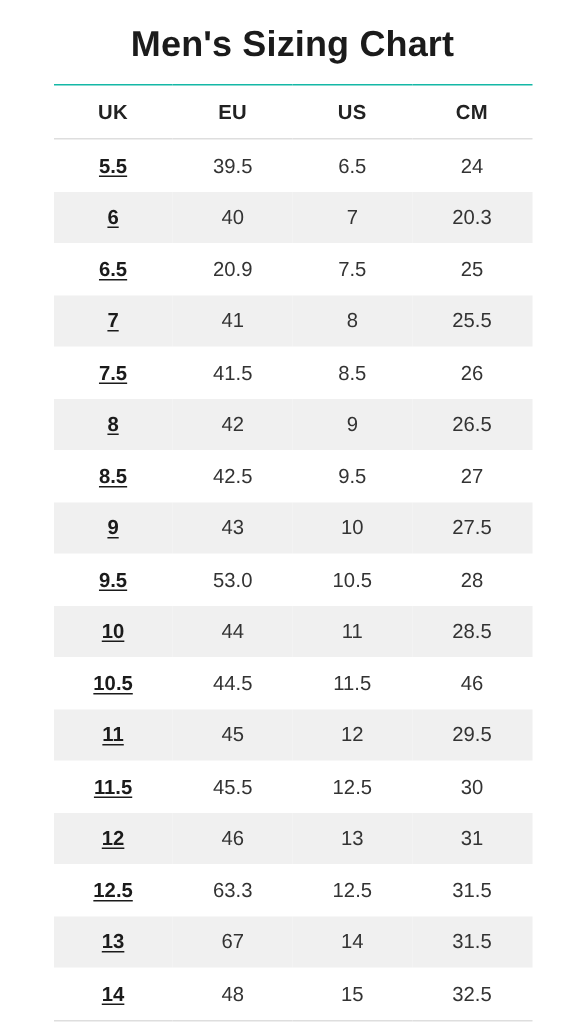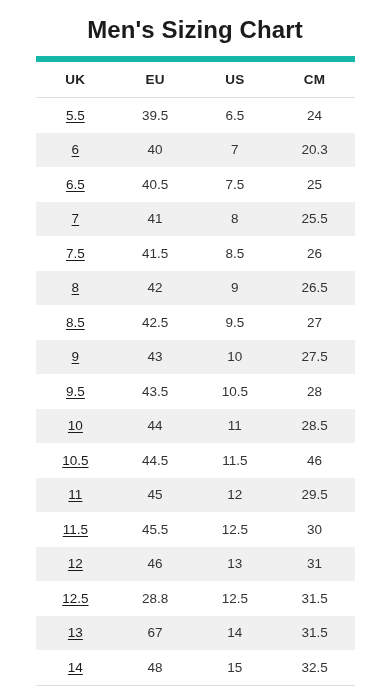--- a/index.html
+++ b/index.html
@@ -50,41 +50,41 @@
     width: 79.75px;
   }
 
   thead th {
     font-size: 13.5px;
     font-weight: bold;
     color: #222222;
     text-align: center;
     padding: 9px 0 9px 0;
     height: 17px;
-    border-top: 6px solid #14b8a6;
+    border-top: 1px solid #14b8a6;
     border-bottom: 1px solid #dedede;
     letter-spacing: 0.3px;
   }
 
   tbody td {
     font-size: 13.5px;
     color: #333333;
     text-align: center;
     height: 34.5px;
     padding: 0;
     vertical-align: middle;
     font-weight: normal;
   }
 
   tbody tr.row-shaded td {
     background: #f0f0f0;
   }
 
   tbody td.uk-cell {
-    font-weight: normal;
+    font-weight: bold;
     color: #1b1b1b;
     text-decoration: underline;
     text-underline-offset: 2px;
   }
 
   tbody tr:last-child td {
     border-bottom: 1px solid #dedede;
   }
 </style>
 </head>
@@ -118,21 +118,21 @@
             <td>24</td>
           </tr>
           <tr class="row-shaded">
             <td class="uk-cell">6</td>
             <td>40</td>
             <td>7</td>
             <td>20.3</td>
           </tr>
           <tr>
             <td class="uk-cell">6.5</td>
-            <td>40.5</td>
+            <td>20.9</td>
             <td>7.5</td>
             <td>25</td>
           </tr>
           <tr class="row-shaded">
             <td class="uk-cell">7</td>
             <td>41</td>
             <td>8</td>
             <td>25.5</td>
           </tr>
           <tr>
@@ -154,21 +154,21 @@
             <td>27</td>
           </tr>
           <tr class="row-shaded">
             <td class="uk-cell">9</td>
             <td>43</td>
             <td>10</td>
             <td>27.5</td>
           </tr>
           <tr>
             <td class="uk-cell">9.5</td>
-            <td>43.5</td>
+            <td>53.0</td>
             <td>10.5</td>
             <td>28</td>
           </tr>
           <tr class="row-shaded">
             <td class="uk-cell">10</td>
             <td>44</td>
             <td>11</td>
             <td>28.5</td>
           </tr>
           <tr>
@@ -190,21 +190,21 @@
             <td>30</td>
           </tr>
           <tr class="row-shaded">
             <td class="uk-cell">12</td>
             <td>46</td>
             <td>13</td>
             <td>31</td>
           </tr>
           <tr>
             <td class="uk-cell">12.5</td>
-            <td>28.8</td>
+            <td>63.3</td>
             <td>12.5</td>
             <td>31.5</td>
           </tr>
           <tr class="row-shaded">
             <td class="uk-cell">13</td>
             <td>67</td>
             <td>14</td>
             <td>31.5</td>
           </tr>
           <tr>

